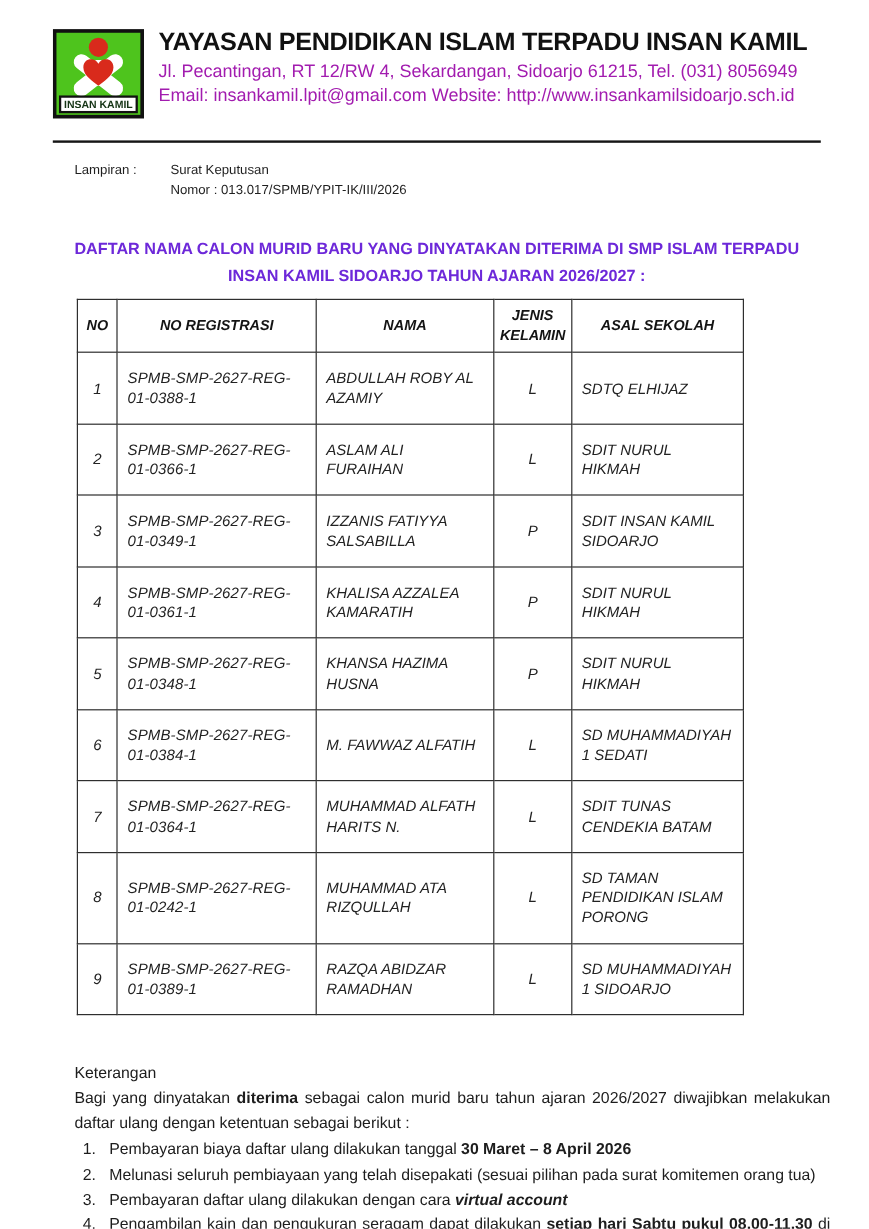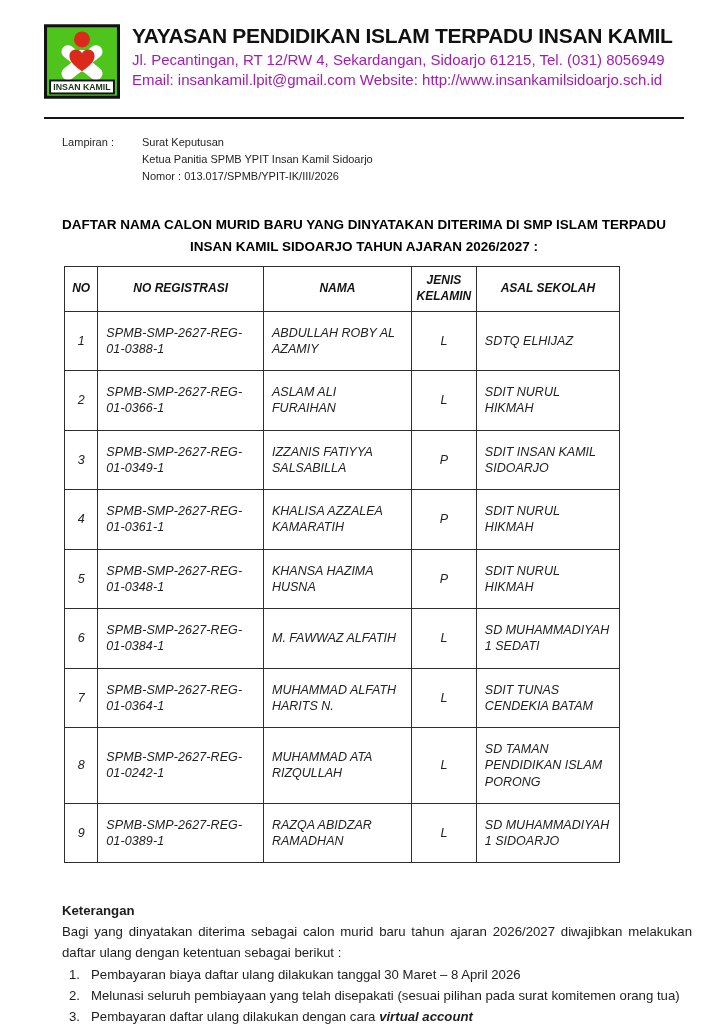--- a/index.html
+++ b/index.html
@@ -26,21 +26,21 @@
 
   
   .lampiran { display:flex; margin:15px 0 0 18px; font-size:11px; line-height:1.55; }
   .lampiran-label { width:80px; flex:none; }
   .lampiran-lines div { white-space:nowrap; }
 
   
   .doc-title {
     margin:29px auto 0; max-width:605px;
     text-align:center; font-weight:bold; font-size:13.5px; line-height:1.6;
-    color:#000000;
+    color:#6d28d9;
   }
 
   
   table.students {
     border-collapse:collapse; width:556px; margin:9px 0 0 20px;
     font-size:12.5px; color:#222;font-style:italic;
   }
   table.students th, table.students td {
     border:1.6px solid #2e2e2e; vertical-align:middle;
   }
@@ -50,27 +50,27 @@
   }
   table.students td { padding:13px 8px; line-height:1.3; }
   td.c-no { text-align:center; }
   td.c-reg { padding-left:11px; letter-spacing:0.1px;border-radius:23px; }
   td.c-name { padding-left:9px; }
   td.c-gender { text-align:center; }
   td.c-school { padding-left:9px; }
 
   
   .keterangan { margin:38px 0 0 18px; width:630px; font-size:13.2px; line-height:1.58; color:#1d1d1d; }
-  .ket-heading { font-weight:bold; }
+  .ket-heading { font-weight:normal; }
   .ket-intro { text-align:justify; }
   .ket-list { margin-top:1px; }
   .ket-item { display:flex; }
   .ket-num { flex:none; width:29px; padding-left:7px; }
   .ket-body { flex:1; text-align:justify; }
-  .rt-b { font-weight:normal; }
+  .rt-b { font-weight:bold; }
   .rt-i { font-style:italic;font-weight:bold; }
 </style>
 </head>
 <body>
 
 <div class="page">
 
   <div class="letterhead">
     <div class="logo-box">
       <svg viewBox="0 0 100 98" xmlns="http://www.w3.org/2000/svg">
@@ -92,21 +92,20 @@
       <div class="org-line">Jl. Pecantingan, RT 12/RW 4, Sekardangan, Sidoarjo 61215, Tel. (031) 8056949</div>
       <div class="org-line">Email: insankamil.lpit@gmail.com Website: http://www.insankamilsidoarjo.sch.id</div>
     </div>
   </div>
   <hr class="head-rule">
 
   <div class="lampiran">
     <div class="lampiran-label">Lampiran :</div>
     <div class="lampiran-lines">
       <div>Surat Keputusan</div>
-      <div>Ketua Panitia SPMB YPIT Insan Kamil Sidoarjo</div>
       <div>Nomor : 013.017/SPMB/YPIT-IK/III/2026</div>
     </div>
   </div>
 
   <div class="doc-title">DAFTAR NAMA CALON MURID BARU YANG DINYATAKAN DITERIMA DI SMP ISLAM TERPADU INSAN KAMIL SIDOARJO TAHUN AJARAN 2026/2027 :</div>
 
   <table class="students">
     <colgroup>
       <col style="width:37px">
         <col style="width:200px">

